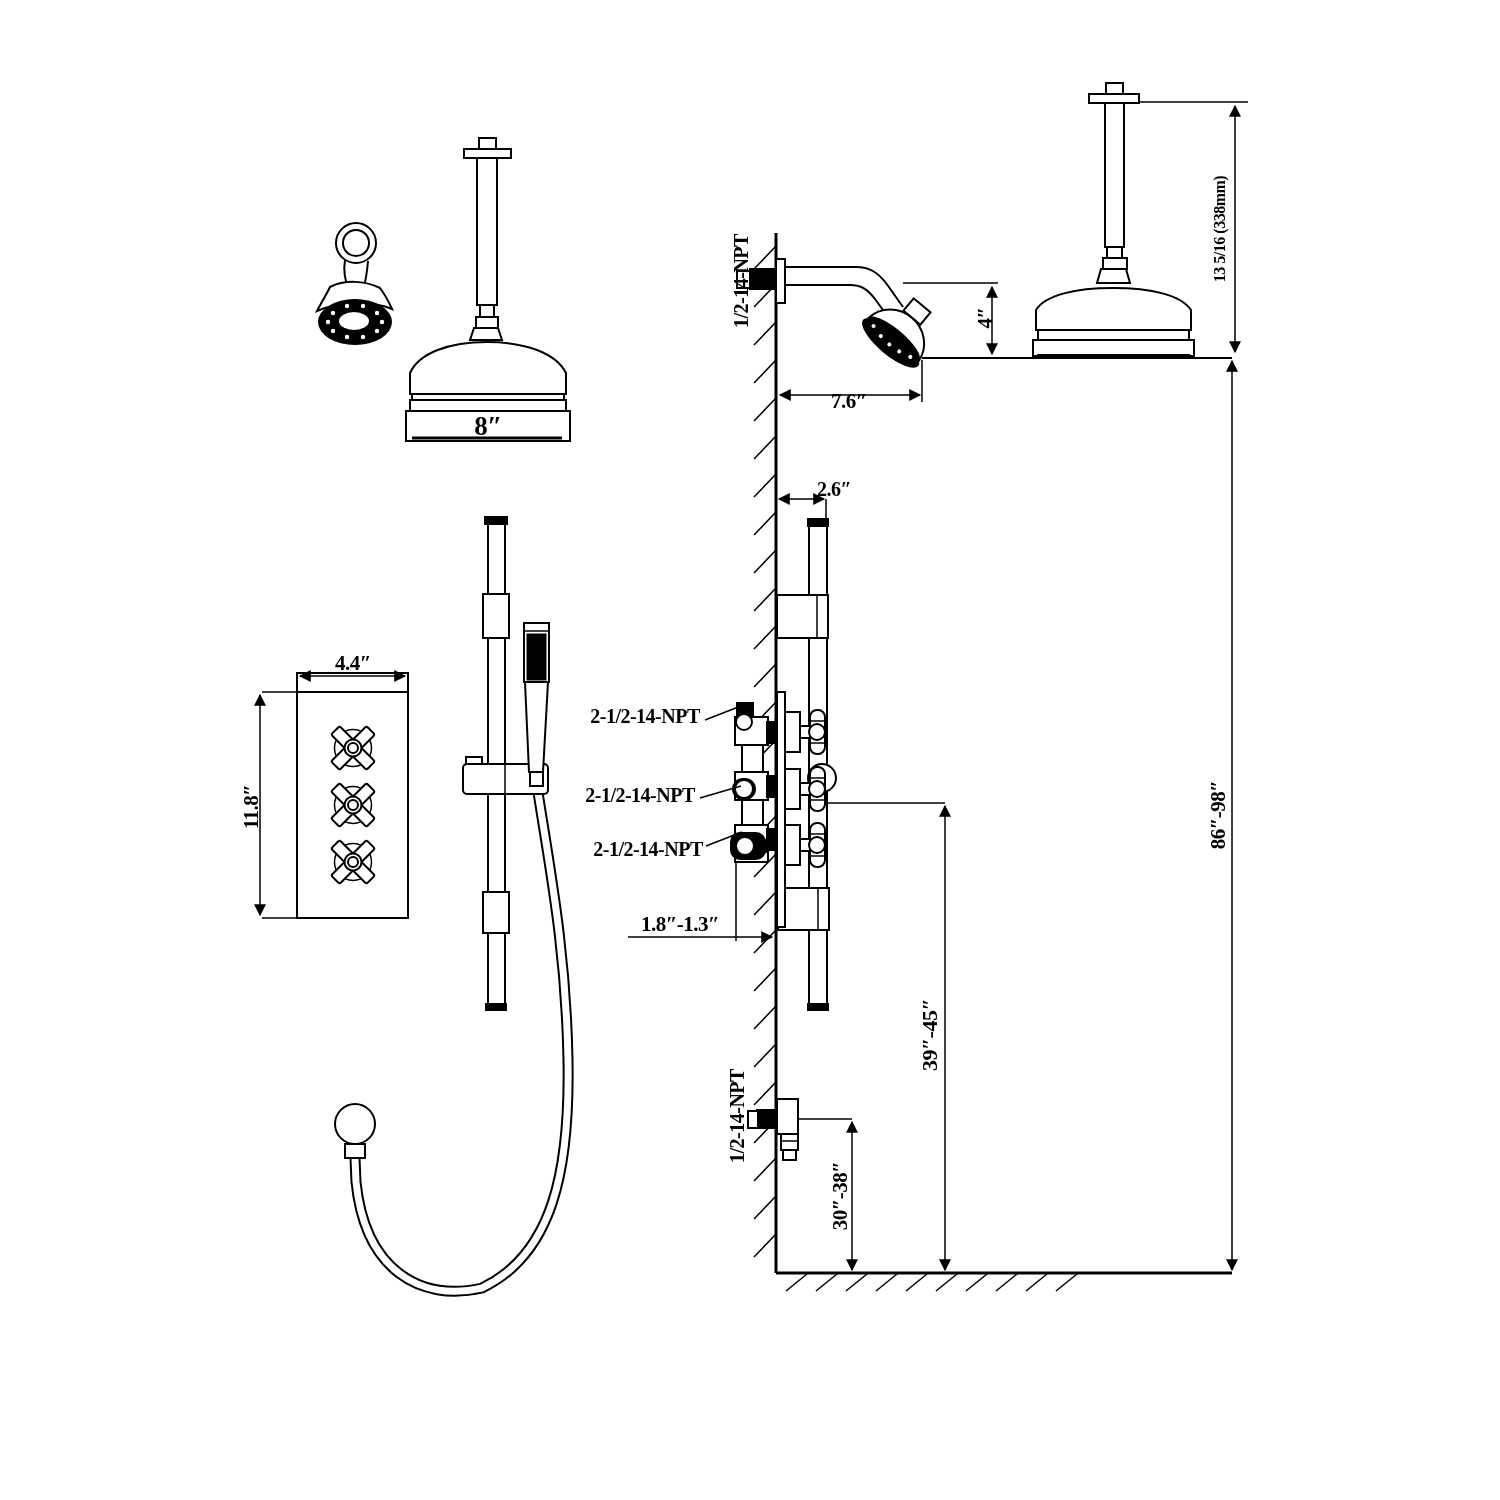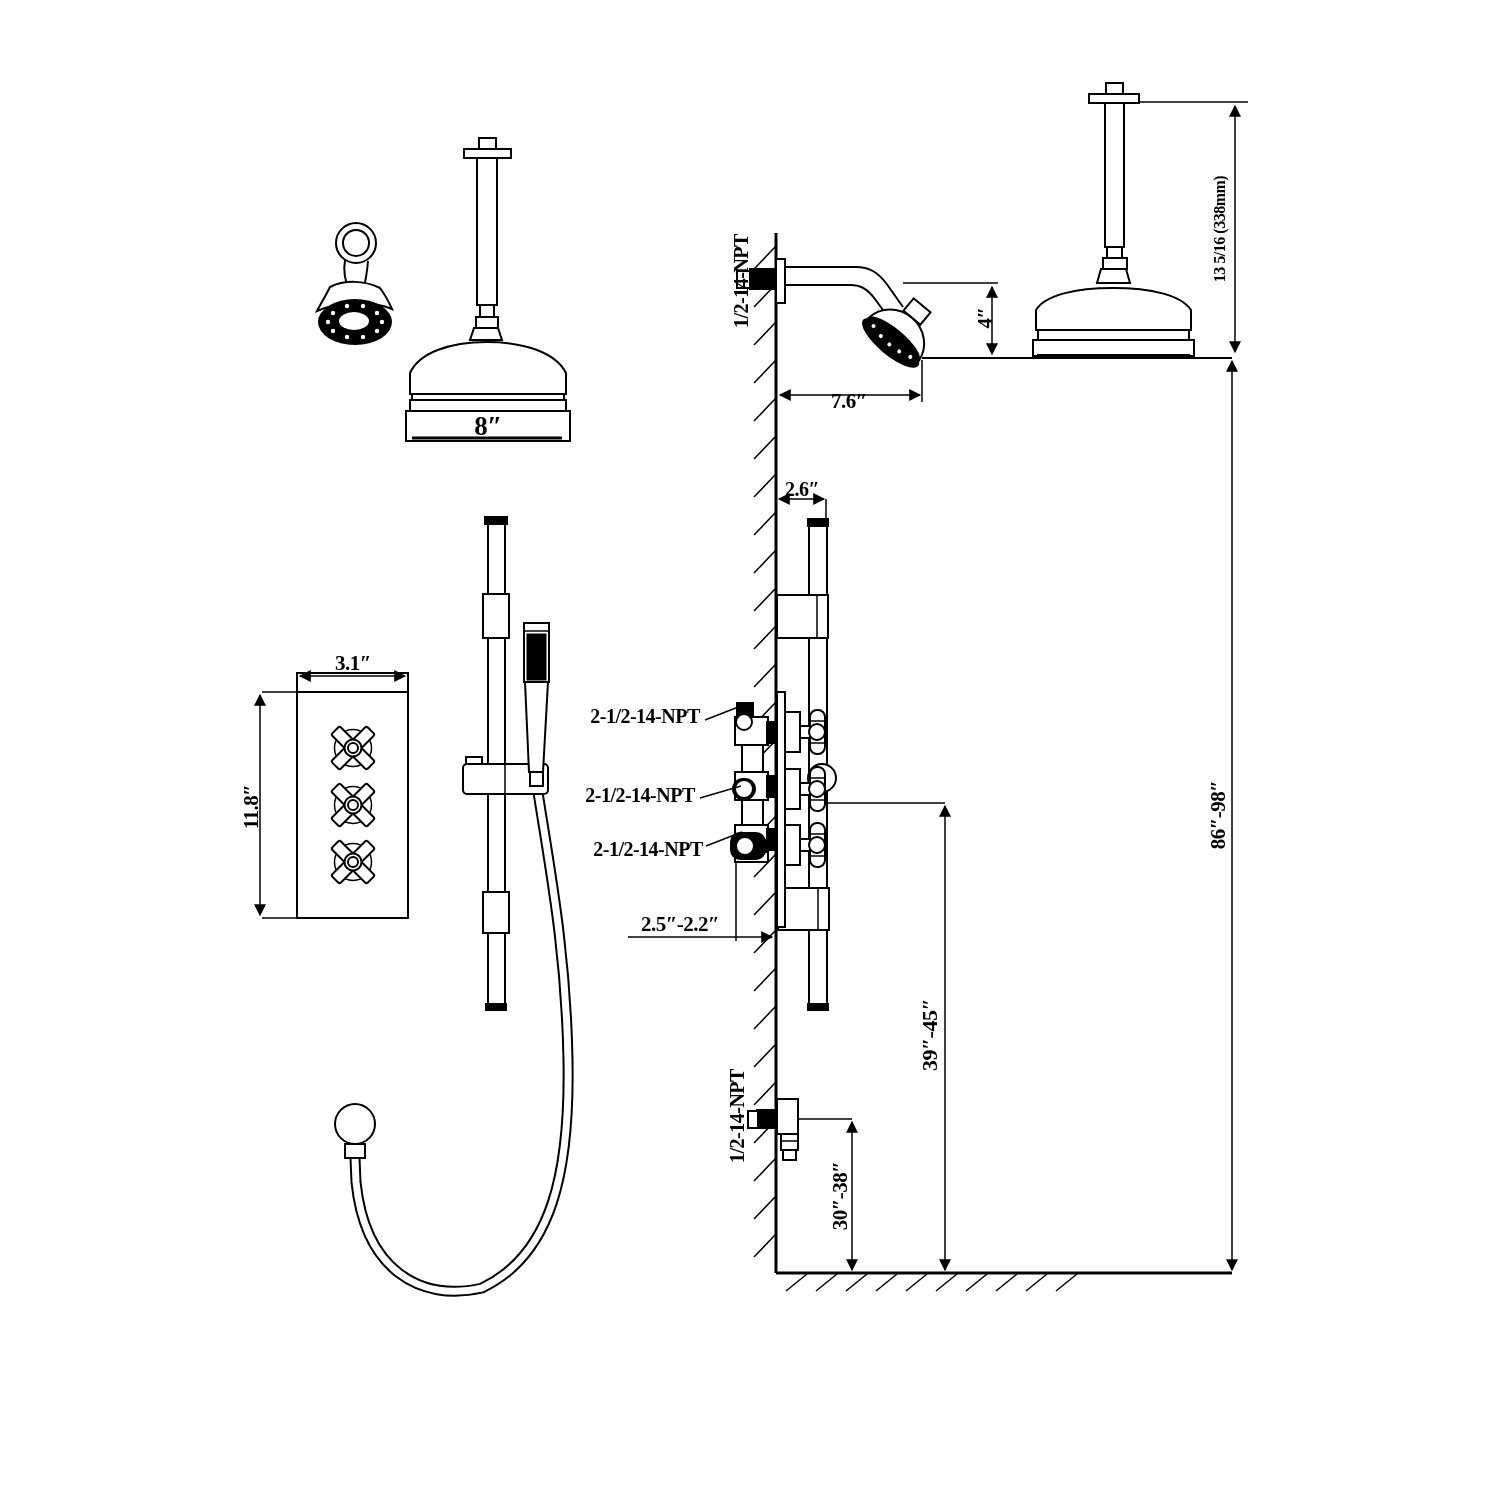--- a/index.html
+++ b/index.html
@@ -302,29 +302,29 @@
   <g stroke-width="1.5">
     <line x1="1232" y1="361" x2="1232" y2="1270" marker-start="url(#arr)" marker-end="url(#arr)"></line>
     <line x1="825" y1="803" x2="945" y2="803"></line>
     <line x1="945" y1="806" x2="945" y2="1270" marker-start="url(#arr)" marker-end="url(#arr)"></line>
     <line x1="798" y1="1119" x2="852" y2="1119"></line>
     <line x1="852" y1="1122" x2="852" y2="1270" marker-start="url(#arr)" marker-end="url(#arr)"></line>
   </g>
 </svg>
 
 <div class="lbl s26" style="left:488px;top:426px">8″</div>
-<div class="lbl s21" style="left:353px;top:663px">3.1″</div>
+<div class="lbl s21" style="left:353px;top:663px">4.4″</div>
 <div class="lbl s21 rot" style="left:251px;top:807px">11.8″</div>
 <div class="lbl s20 rot" style="left:741px;top:281px">1/2-14-NPT</div>
 <div class="lbl s21" style="left:849px;top:401px">7.6″</div>
 <div class="lbl s21 rot" style="left:985px;top:318px">4″</div>
-<div class="lbl s20" style="left:802px;top:489px">2.6″</div>
+<div class="lbl s20" style="left:834px;top:489px">2.6″</div>
 <div class="lbl s16 rot" style="left:1220px;top:229px">13 5/16 (338mm)</div>
 <div class="lbl s20" style="left:645px;top:716px">2-1/2-14-NPT</div>
 <div class="lbl s20" style="left:640px;top:795px">2-1/2-14-NPT</div>
 <div class="lbl s20" style="left:648px;top:849px">2-1/2-14-NPT</div>
-<div class="lbl s21" style="left:680px;top:924px">2.5″-2.2″</div>
+<div class="lbl s21" style="left:680px;top:924px">1.8″-1.3″</div>
 <div class="lbl s21 rot" style="left:1218px;top:815px">86″-98″</div>
 <div class="lbl s22 rot" style="left:930px;top:1035px">39″-45″</div>
 <div class="lbl s21 rot" style="left:840px;top:1196px">30″-38″</div>
 <div class="lbl s20 rot" style="left:737px;top:1116px">1/2-14-NPT</div>
 
 </div>
 
 </body></html>

